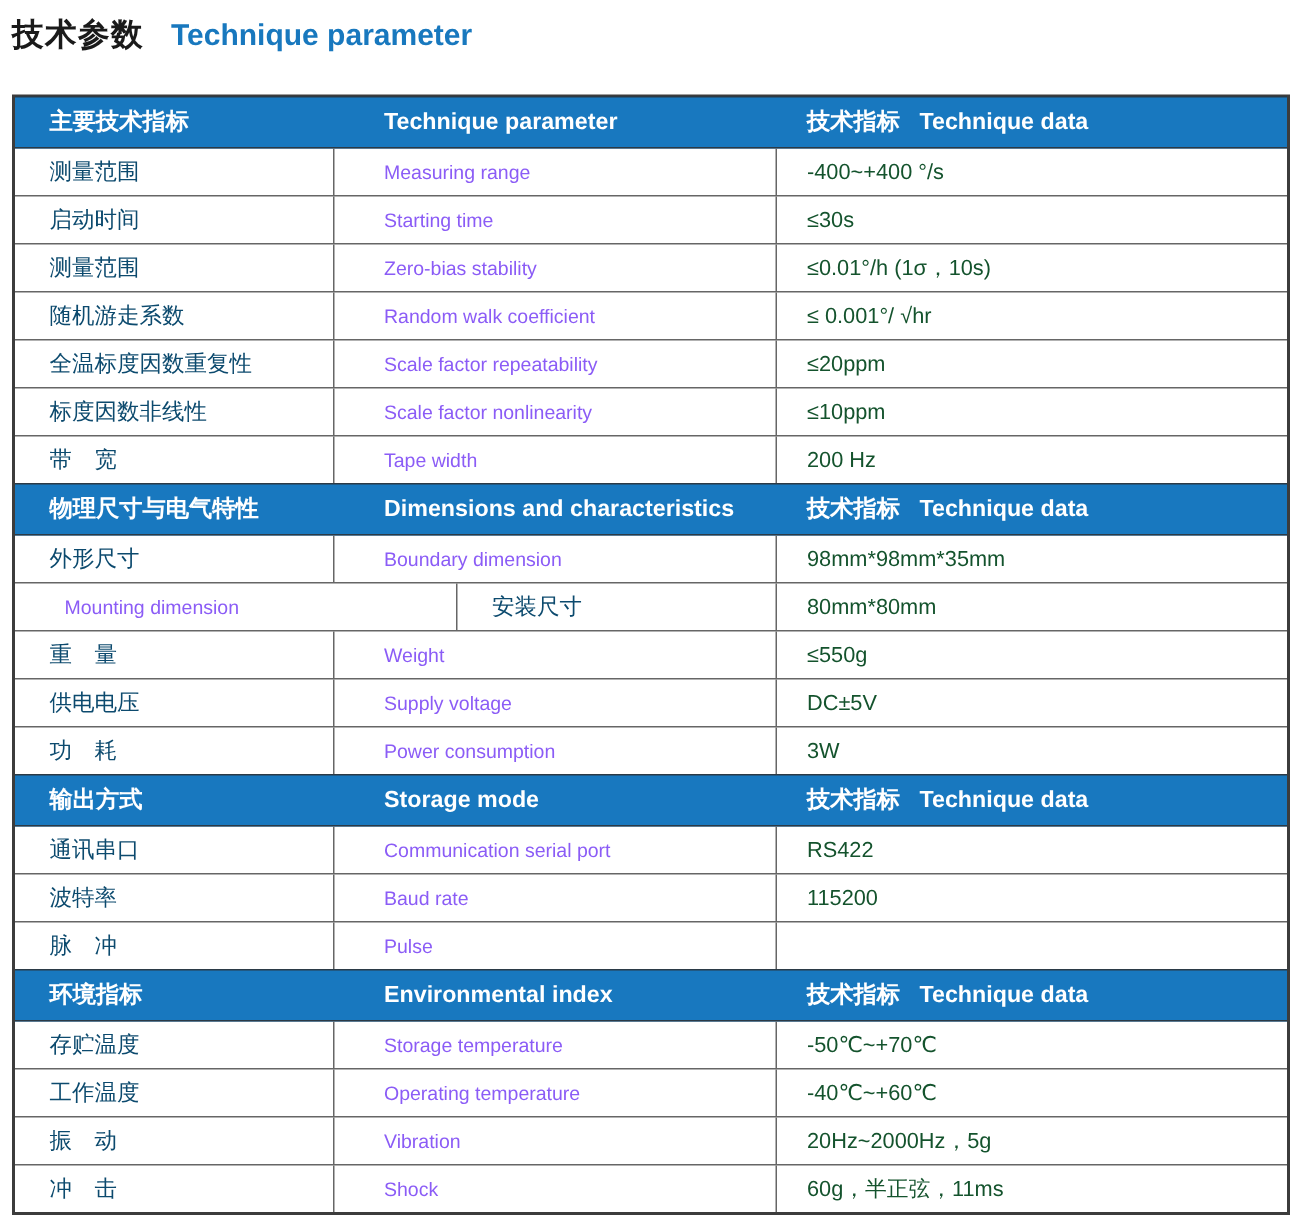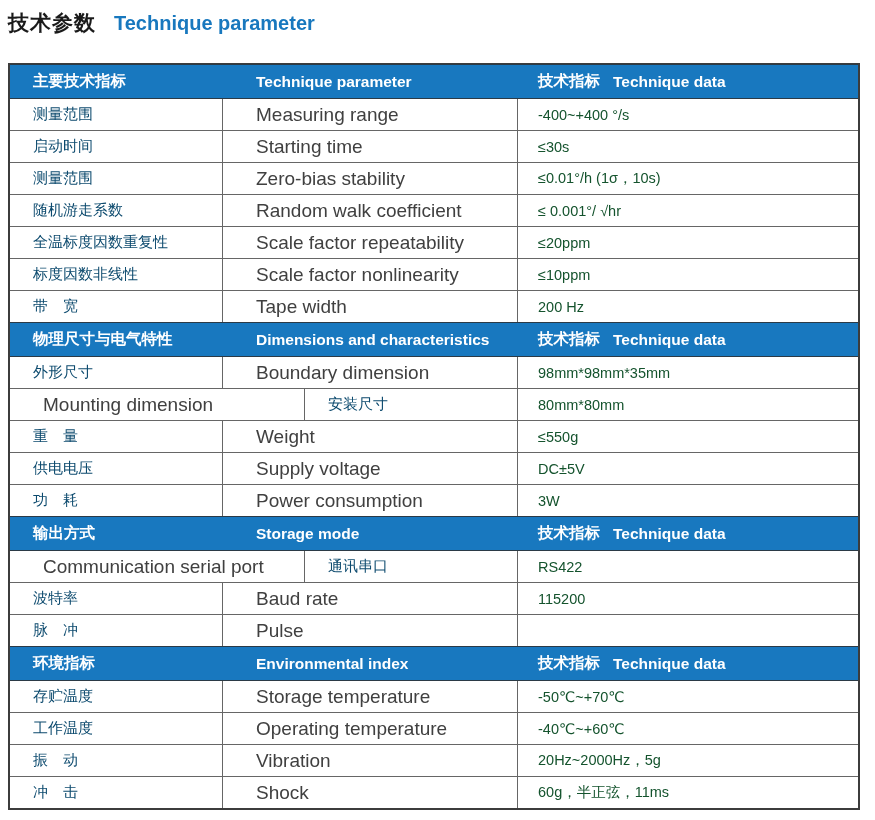--- a/index.html
+++ b/index.html
@@ -64,21 +64,21 @@
     box-sizing: border-box;
     overflow: hidden;
     white-space: nowrap;
   }
   .c1 { width: 213px; padding-left: 23px; border-right: 1px solid #666666; }
   .c2 { width: 295px; padding-left: 33px; border-right: 1px solid #666666; }
   .c3 { flex: 1;      padding-left: 20px; }
   .header-row .c1,
   .header-row .c2 { border-right: none; }
   .cell.zh  { font-size: 15px;   color: #0c4a6e; }
-  .cell.en  { font-size: 19px;   color: #404040; }
+  .cell.en  { font-size: 13px;   color: #8b5cf6; }
   .cell.val { font-size: 14.5px; color: #14532d; }
   .hcell {
     color: #ffffff;
     font-weight: bold;
     font-size: 15.5px;
   }
   .hcell .he { margin-left: 13px; }
 </style>
 </head>
 <body>
@@ -169,22 +169,22 @@
       </div>
       <div class="trow header-row">
         <div class="hcell c1">输出方式</div>
         <div class="hcell c2">Storage mode</div>
         <div class="hcell c3">
           <div class="hz" style="display: inline;">技术指标</div>
           <div class="he" style="display: inline;">Technique data</div>
         </div>
       </div>
       <div class="trow data-row">
+        <div class="cell c1 zh">通讯串口</div>
         <div class="cell c2 en">Communication serial port</div>
-        <div class="cell c1 zh">通讯串口</div>
         <div class="cell c3 val">RS422</div>
       </div>
       <div class="trow data-row">
         <div class="cell c1 zh">波特率</div>
         <div class="cell c2 en">Baud rate</div>
         <div class="cell c3 val">115200</div>
       </div>
       <div class="trow data-row">
         <div class="cell c1 zh">脉　冲</div>
         <div class="cell c2 en">Pulse</div>

